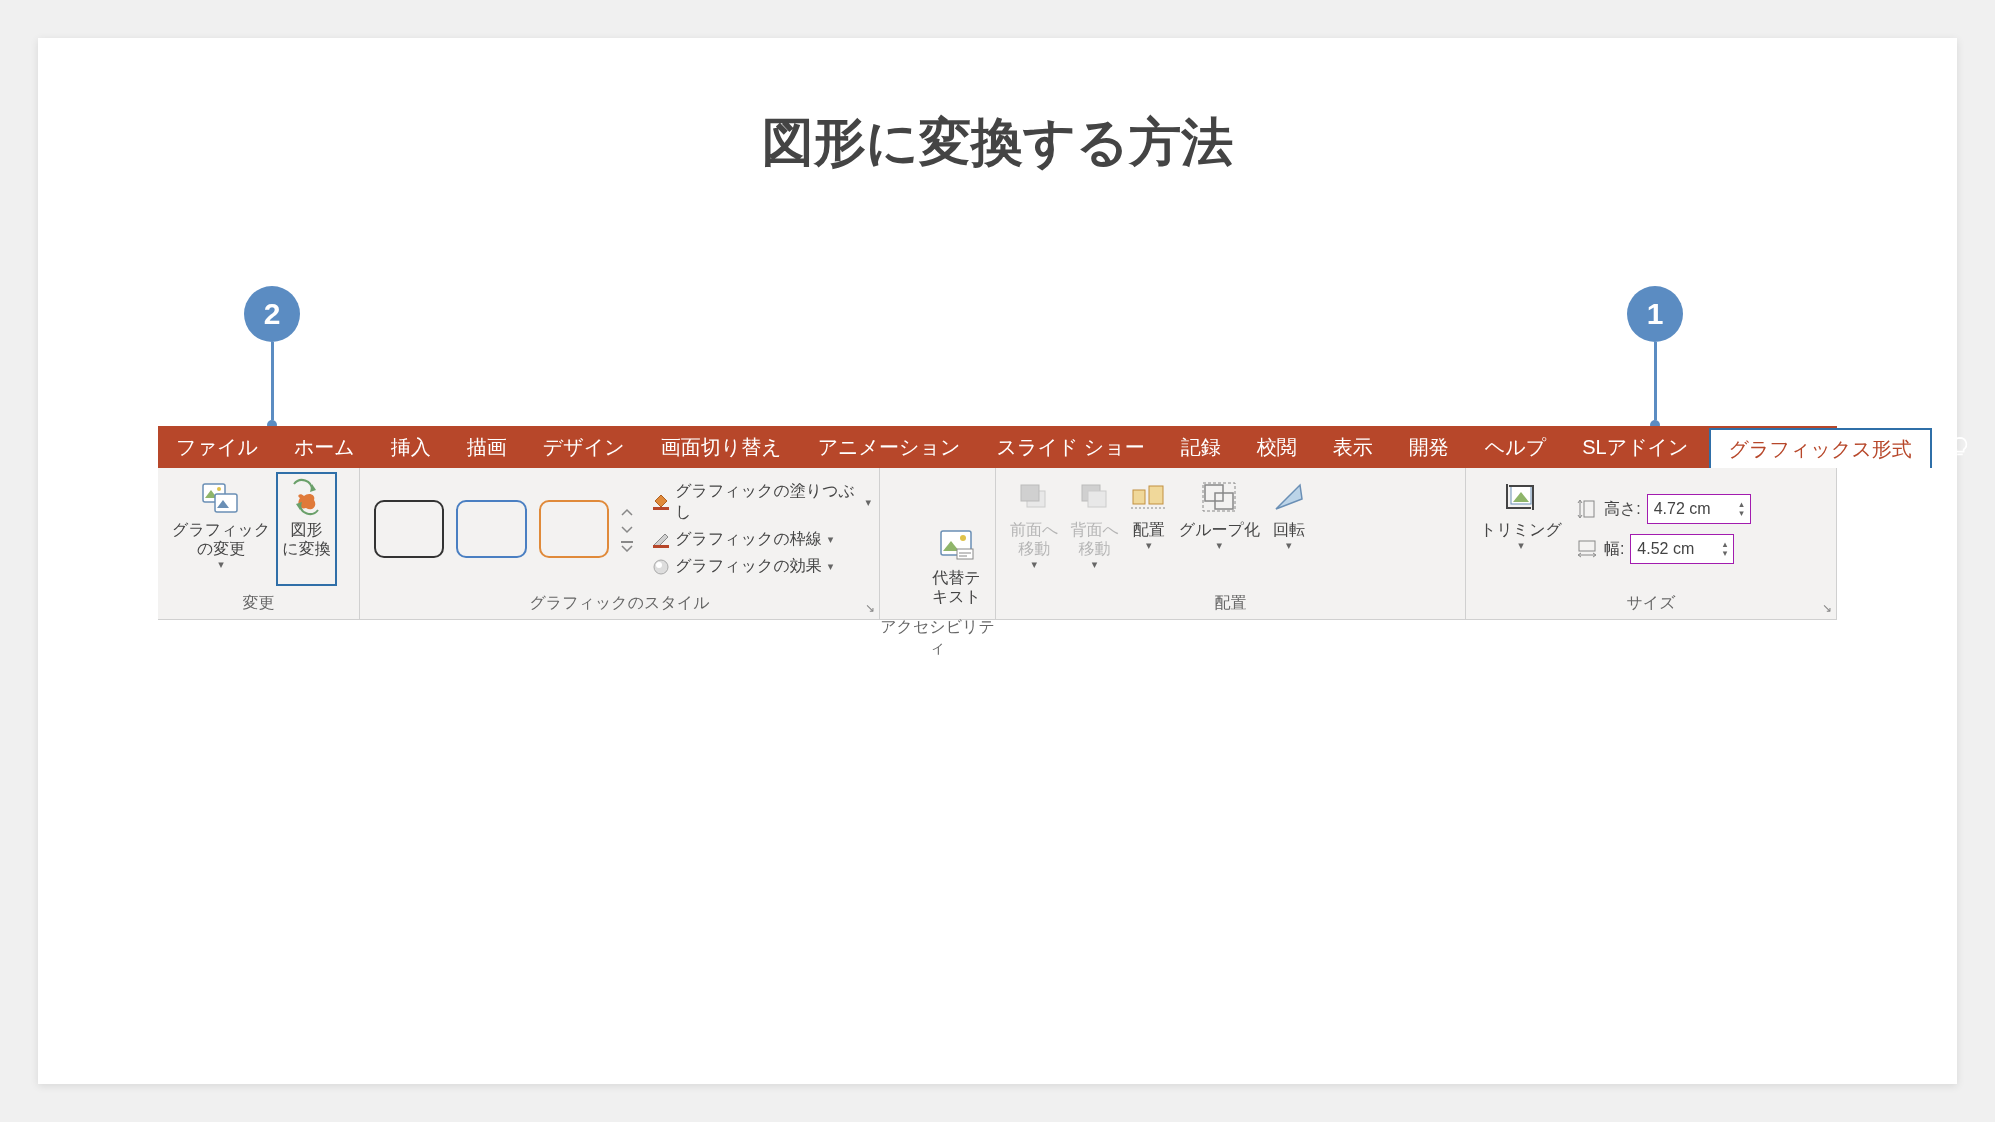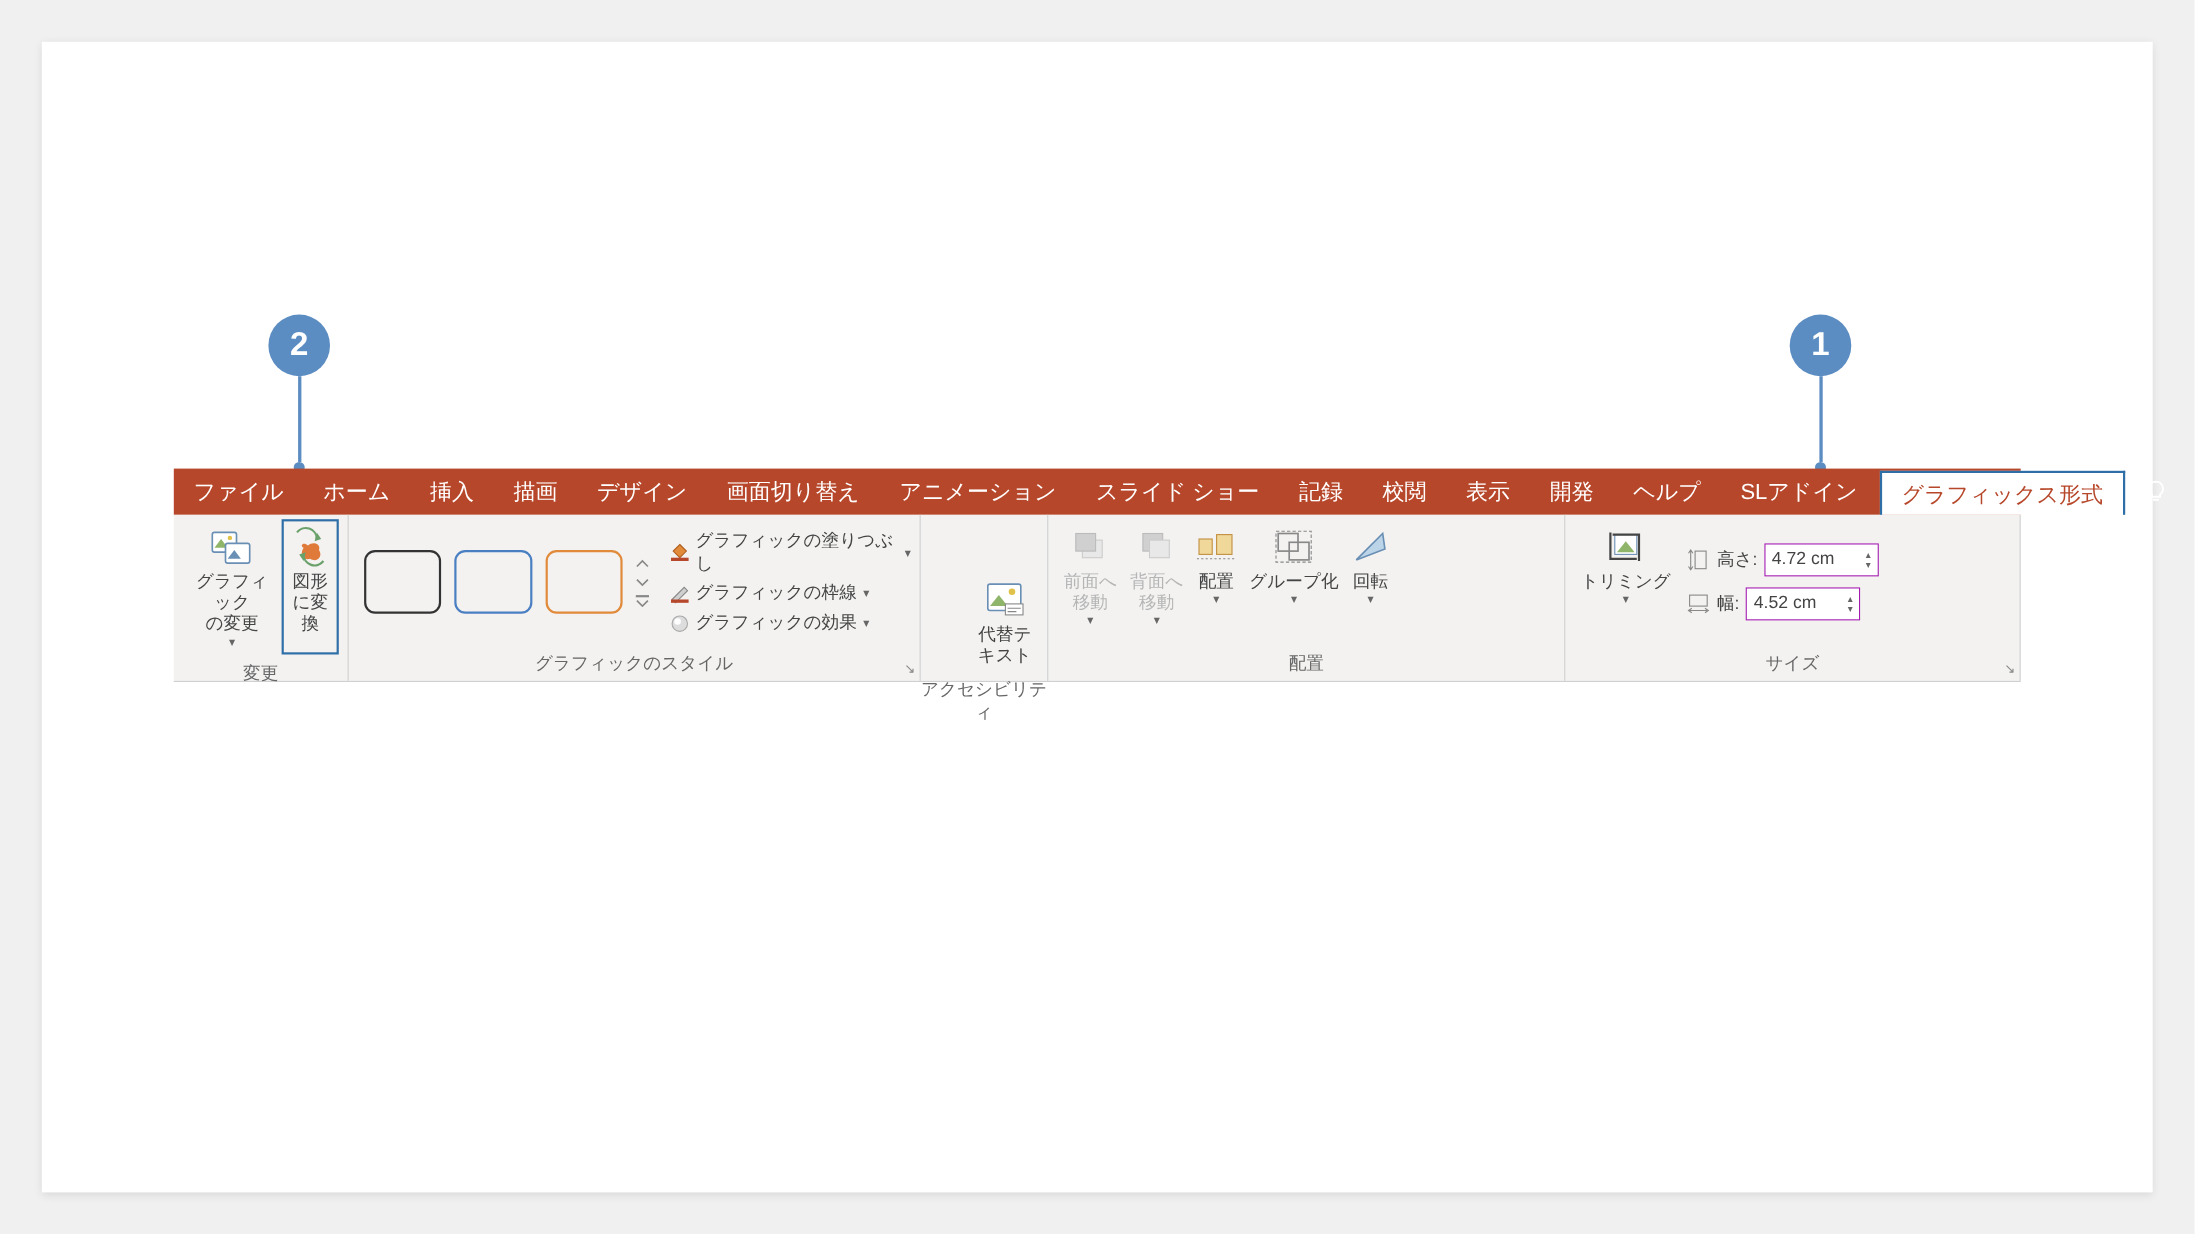--- a/index.html
+++ b/index.html
@@ -163,20 +163,21 @@
     justify-content:space-between;
   }
   .spin { display:flex; flex-direction:column; font-size:9px; line-height:9px; color:#666;}
   svg { display:block; }
 </style>
 </head>
 <body>
 
 <div class="slide">
 
+  <div class="title">図形に変換する方法</div>
 
   <div class="callout" style="left:206px; top:248px;">
     <div class="callout-circle">2</div>
     <div class="callout-line"></div>
     <div class="callout-dot"></div>
   </div>
 
   <div class="callout" style="left:1589px; top:248px;">
     <div class="callout-circle">1</div>
     <div class="callout-line"></div>
@@ -203,21 +204,21 @@
       <div class="tab active">グラフィックス形式</div>
       <div class="bulb">
         <svg width="22" height="22" viewBox="0 0 24 24">
             <path fill="none" stroke="#fff" stroke-width="1.8" d="M12 2a7 7 0 0 0-4 12.7V17h8v-2.3A7 7 0 0 0 12 2zM9 20h6"></path>
           </svg>
       </div>
     </div>
 
     <div class="commands">
 
-      <div class="group" style="width:159px;">
+      <div class="group" style="width:202px;">
         <div class="group-body">
           <div class="bigbtn">
             <div class="ico">
               <svg width="40" height="38" viewBox="0 0 40 38">
                   <rect x="2" y="6" width="22" height="18" rx="2" fill="#fff" stroke="#6a8fb5" stroke-width="1.5"></rect>
                   <path d="M4 20 L10 12 L16 20 Z" fill="#8fb56a"></path>
                   <circle cx="18" cy="11" r="2" fill="#e0c24a"></circle>
                   <rect x="14" y="16" width="22" height="18" rx="2" fill="#fff" stroke="#6a8fb5" stroke-width="1.5"></rect>
                   <path d="M16 30 L22 22 L28 30 Z" fill="#6a8fb5"></path>
                 </svg>

